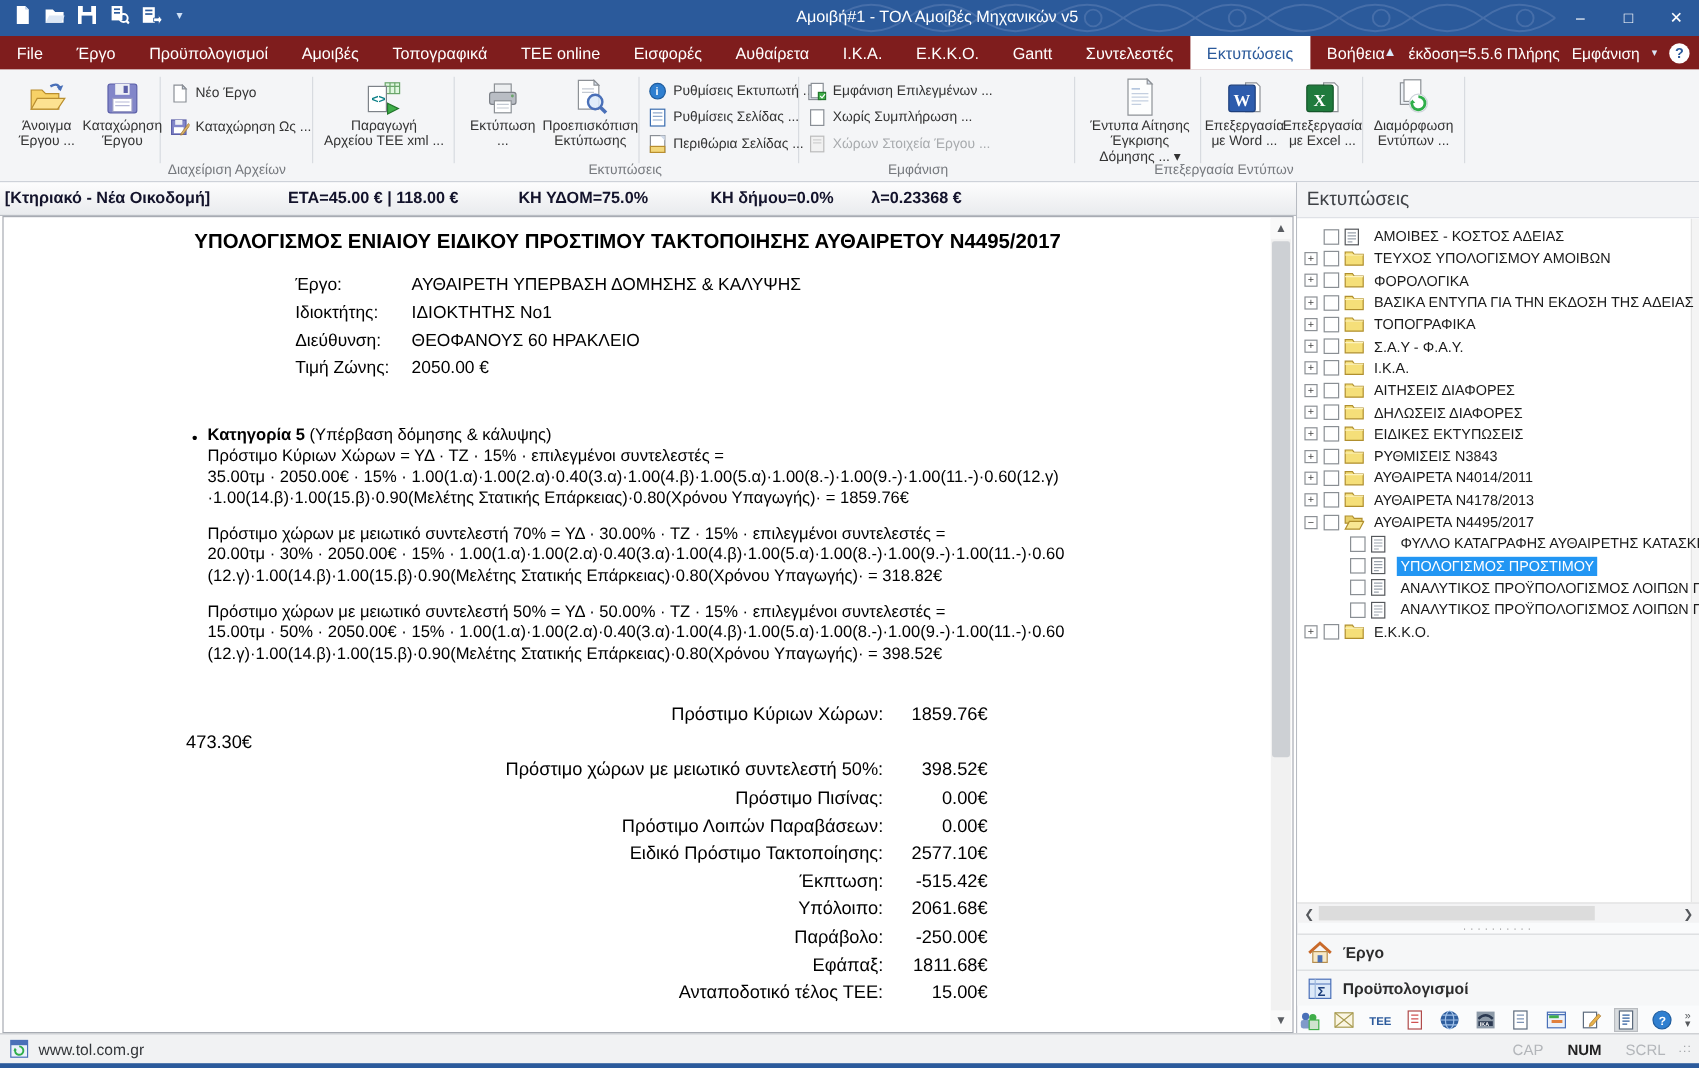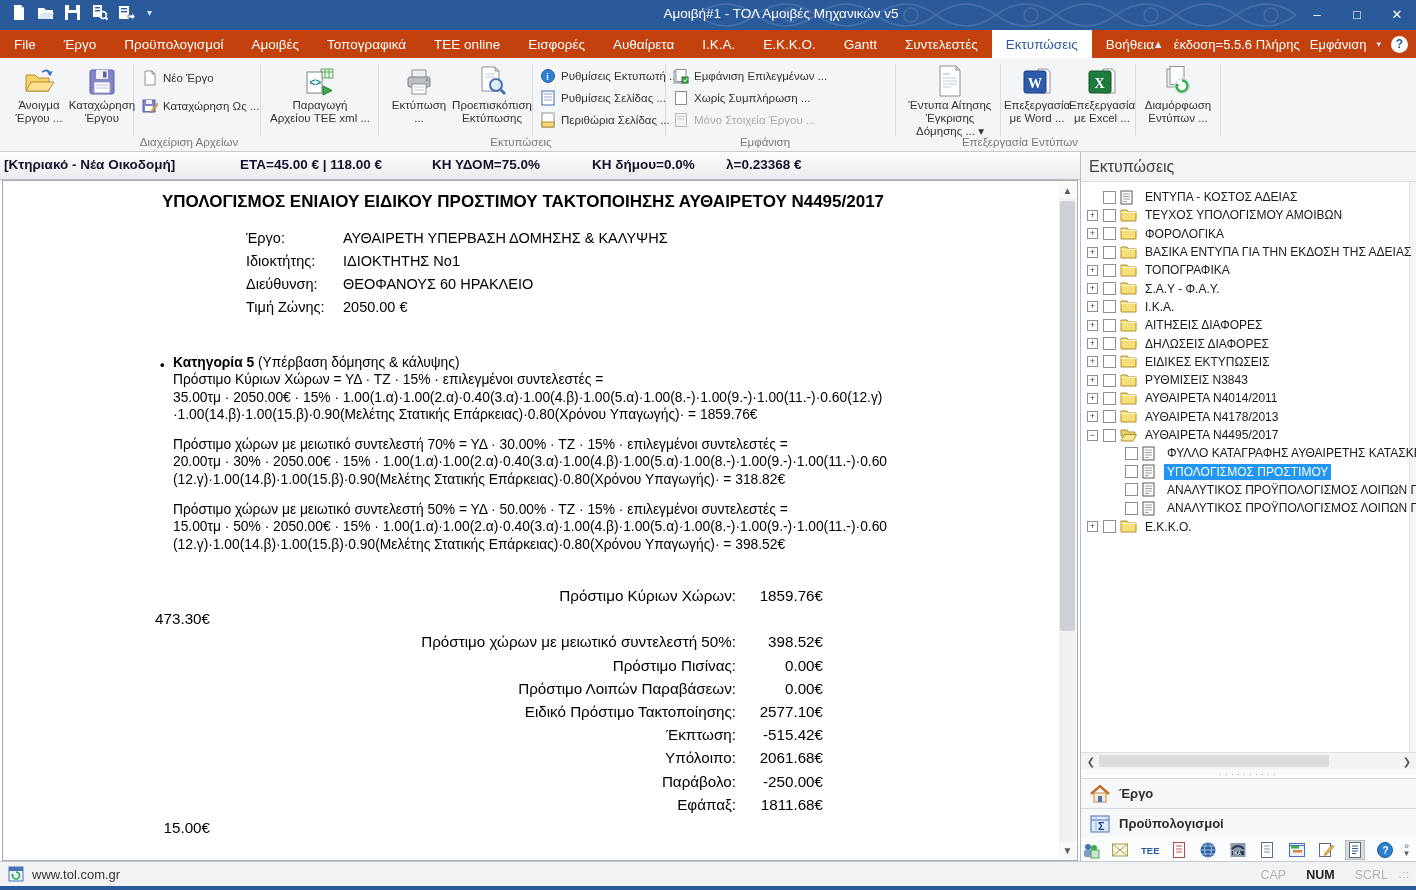--- a/index.html
+++ b/index.html
@@ -10,21 +10,21 @@
 #titlebar{position:absolute;left:0;top:0;width:1416px;height:30px;background:#2b5a9b;color:#fff}
 #ornament{position:absolute;right:80px;top:0;height:30px;pointer-events:none;opacity:.55}
 #qat{position:absolute;left:10px;top:4px;display:flex;align-items:center;gap:10px}
 .qicon{width:17px;height:17px;display:inline-flex}
 .qcaret{color:#cfe0f5;font-size:10px;margin-left:2px}
 #wtitle{position:absolute;left:781px;top:6px;transform:translateX(-50%);font-size:13.5px;color:#fff;white-space:nowrap}
 #winbtns{position:absolute;right:6px;top:3px;display:flex;gap:14px}
 .wbtn{width:26px;height:22px;display:flex;align-items:center;justify-content:center;color:#fff;font-size:13px}
 
 
-#menubar{position:absolute;left:0;top:30px;width:1416px;height:28px;background:#c2410c;display:flex;align-items:stretch}
+#menubar{position:absolute;left:0;top:30px;width:1416px;height:28px;background:#7f1d1d;display:flex;align-items:stretch}
 .mitem{color:#fff;font-size:13.5px;padding:0 14px;display:flex;align-items:center;white-space:nowrap}
 .mitem.active{background:#fff;color:#2b5a9b}
 #menuright{position:absolute;right:8px;top:30px;height:28px;display:flex;align-items:center;gap:10px;color:#fff;font-size:13px}
 #chevron-up{font-size:11px;color:#dbe7f7}
 #help-badge{width:17px;height:17px;border-radius:50%;background:#fff;color:#2b5a9b;font-weight:bold;font-size:12px;display:flex;align-items:center;justify-content:center}
 .tinycaret{font-size:9px;color:#dbe7f7}
 
 
 #ribbon{position:absolute;left:0;top:58px;width:1416px;height:94px;background:#f4f5f7;border-bottom:1px solid #c5cad1}
 .rdiv{position:absolute;top:6px;height:72px;width:1px;background:#d8dbe0}
@@ -338,21 +338,21 @@
     <span>Χωρίς Συμπλήρωση ...</span>
   </div>
   <div class="rsmall disabled" style="left:673px;top:52px">
     <span class="sicon">
         <svg width="16" height="16" viewBox="0 0 16 16">
           <rect x="2.5" y="1.5" width="11" height="13" fill="#f1f1f1" stroke="#bcbcbc"></rect>
           <line x1="4.5" y1="4.5" x2="11.5" y2="4.5" stroke="#cfcfcf"></line>
           <line x1="4.5" y1="7" x2="11.5" y2="7" stroke="#cfcfcf"></line>
         </svg>
       </span>
-    <span>Μόνο Στοιχεία Έργου ...</span>
+    <span>Χώρων Στοιχεία Έργου ...</span>
   </div>
   <div class="rbig" style="left:902px;width:96px">
     <span class="ricon">
         <svg width="26" height="32" viewBox="0 0 26 32">
           <path d="M3 1 h16 l4 4 v26 H3 z" fill="#fdfefe" stroke="#8d9196"></path>
           <path d="M19 1 l4 4 h-4 z" fill="#dbe4f0" stroke="#8d9196"></path>
           <line x1="6" y1="9" x2="13" y2="9" stroke="#9db4d4"></line>
           <line x1="6" y1="13" x2="20" y2="13" stroke="#c3cfe0"></line>
           <line x1="6" y1="16" x2="20" y2="16" stroke="#c3cfe0"></line>
           <line x1="6" y1="19" x2="20" y2="19" stroke="#c3cfe0"></line>
@@ -472,20 +472,21 @@
       </div>
       <div class="srow">
         <span class="slab">Παράβολο:</span>
         <span class="sval bold">-250.00€</span>
       </div>
       <div class="srow">
         <span class="slab">Εφάπαξ:</span>
         <span class="sval bold">1811.68€</span>
       </div>
       <div class="srow">
+        <span class="slab">Ανταποδοτικό τέλος ΤΕΕ:</span>
         <span class="sval bold">15.00€</span>
       </div>
     </div>
   <div id="dscroll">
     <div class="darrow" style="top:0">▲</div>
     <div id="dthumb"></div>
     <div class="darrow" style="bottom:0">▼</div>
   </div>
 </div>
 
@@ -498,21 +499,21 @@
         <span class="tcb"></span>
         <span class="tico">
           <svg width="13" height="15" viewBox="0 0 13 15">
             <rect x="1" y="1" width="11" height="13" fill="#fff" stroke="#55585c"></rect>
             <line x1="3" y1="4" x2="10" y2="4" stroke="#9aa2ac"></line>
             <line x1="3" y1="6.5" x2="10" y2="6.5" stroke="#9aa2ac"></line>
             <line x1="3" y1="9" x2="10" y2="9" stroke="#9aa2ac"></line>
             <line x1="3" y1="11.5" x2="7" y2="11.5" stroke="#9aa2ac"></line>
           </svg>
         </span>
-        <span class="tlabel">ΕΝΤΥΠΑ - ΚΟΣΤΟΣ ΑΔΕΙΑΣ</span>
+        <span class="tlabel">ΑΜΟΙΒΕΣ - ΚΟΣΤΟΣ ΑΔΕΙΑΣ</span>
       </div>
       <div class="trow" style="top: 24.3px; padding-left: 6px;">
         <span class="texp">+</span>
         <span class="tcb"></span>
         <span class="tico">
           <svg width="17" height="14" viewBox="0 0 17 14">
             <path d="M1 2 h6 l1.5 2 H16 v9 H1 z" fill="#f5df79" stroke="#b08f2e"></path>
             <path d="M1 4.5 h15" stroke="#fdf3c0"></path>
           </svg>
         </span>

